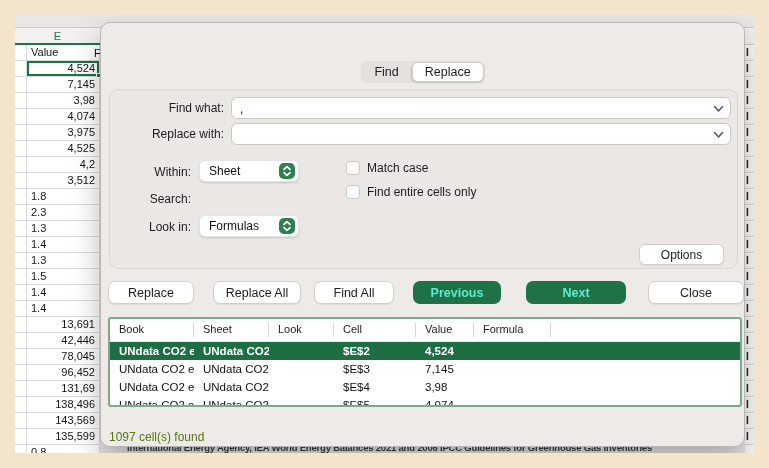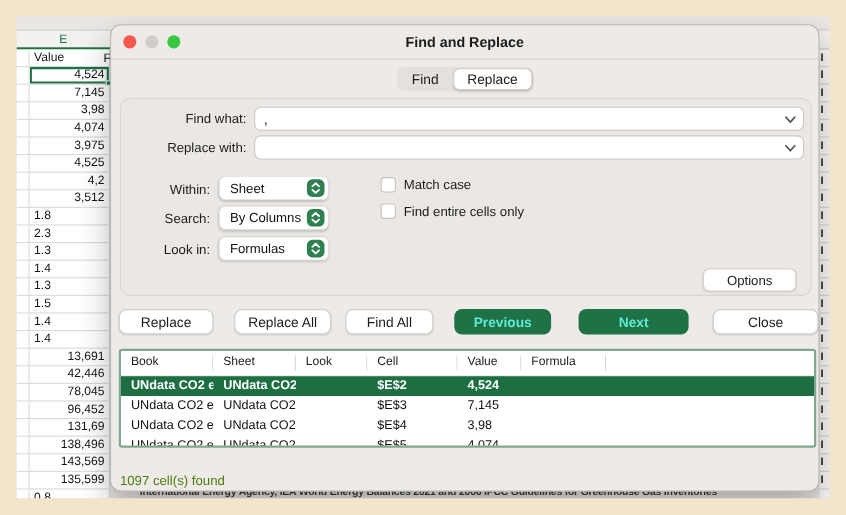--- a/index.html
+++ b/index.html
@@ -228,28 +228,20 @@
       <div class="e-row">I</div>
       <div class="e-row">I</div>
       <div class="e-row">I</div>
       <div class="e-row">I</div>
       <div class="e-row">I</div>
     </div>
   <div class="bottom-note">International Energy Agency, IEA World Energy Balances 2021 and 2006 IPCC Guidelines for Greenhouse Gas Inventories</div>
 
   <div class="dialog">
 
-    <div class="titlebar">
-      <div class="lights">
-        <div class="light" style="background:#f5564e"></div>
-        <div class="light" style="background:#d1cdca"></div>
-        <div class="light" style="background:#38c741"></div>
-      </div>
-      <div class="title">Find and Replace</div>
-    </div>
 
     <div class="tabs">
       <div class="tab">Find</div>
       <div class="tab active">Replace</div>
     </div>
 
     <div class="group"></div>
 
     <div class="lbl" id="lblFind">Find what:</div>
     <div class="combo" id="findInput">
@@ -276,29 +268,20 @@
       <span>Sheet</span>
       <span class="stepper">
         <svg width="10" height="12" viewBox="0 0 10 12">
             <path d="M2 4.4 L5 1.6 L8 4.4" stroke="#fff" stroke-width="1.7" fill="none" stroke-linecap="round" stroke-linejoin="round"></path>
             <path d="M2 7.6 L5 10.4 L8 7.6" stroke="#fff" stroke-width="1.7" fill="none" stroke-linecap="round" stroke-linejoin="round"></path>
           </svg>
       </span>
     </div>
 
     <div class="lbl" id="lblSearch">Search:</div>
-    <div class="dropdown" id="ddSearch">
-      <span>By Columns</span>
-      <span class="stepper">
-        <svg width="10" height="12" viewBox="0 0 10 12">
-            <path d="M2 4.4 L5 1.6 L8 4.4" stroke="#fff" stroke-width="1.7" fill="none" stroke-linecap="round" stroke-linejoin="round"></path>
-            <path d="M2 7.6 L5 10.4 L8 7.6" stroke="#fff" stroke-width="1.7" fill="none" stroke-linecap="round" stroke-linejoin="round"></path>
-          </svg>
-      </span>
-    </div>
 
     <div class="lbl" id="lblLookin">Look in:</div>
     <div class="dropdown" id="ddLookin">
       <span>Formulas</span>
       <span class="stepper">
         <svg width="10" height="12" viewBox="0 0 10 12">
             <path d="M2 4.4 L5 1.6 L8 4.4" stroke="#fff" stroke-width="1.7" fill="none" stroke-linecap="round" stroke-linejoin="round"></path>
             <path d="M2 7.6 L5 10.4 L8 7.6" stroke="#fff" stroke-width="1.7" fill="none" stroke-linecap="round" stroke-linejoin="round"></path>
           </svg>
       </span>

